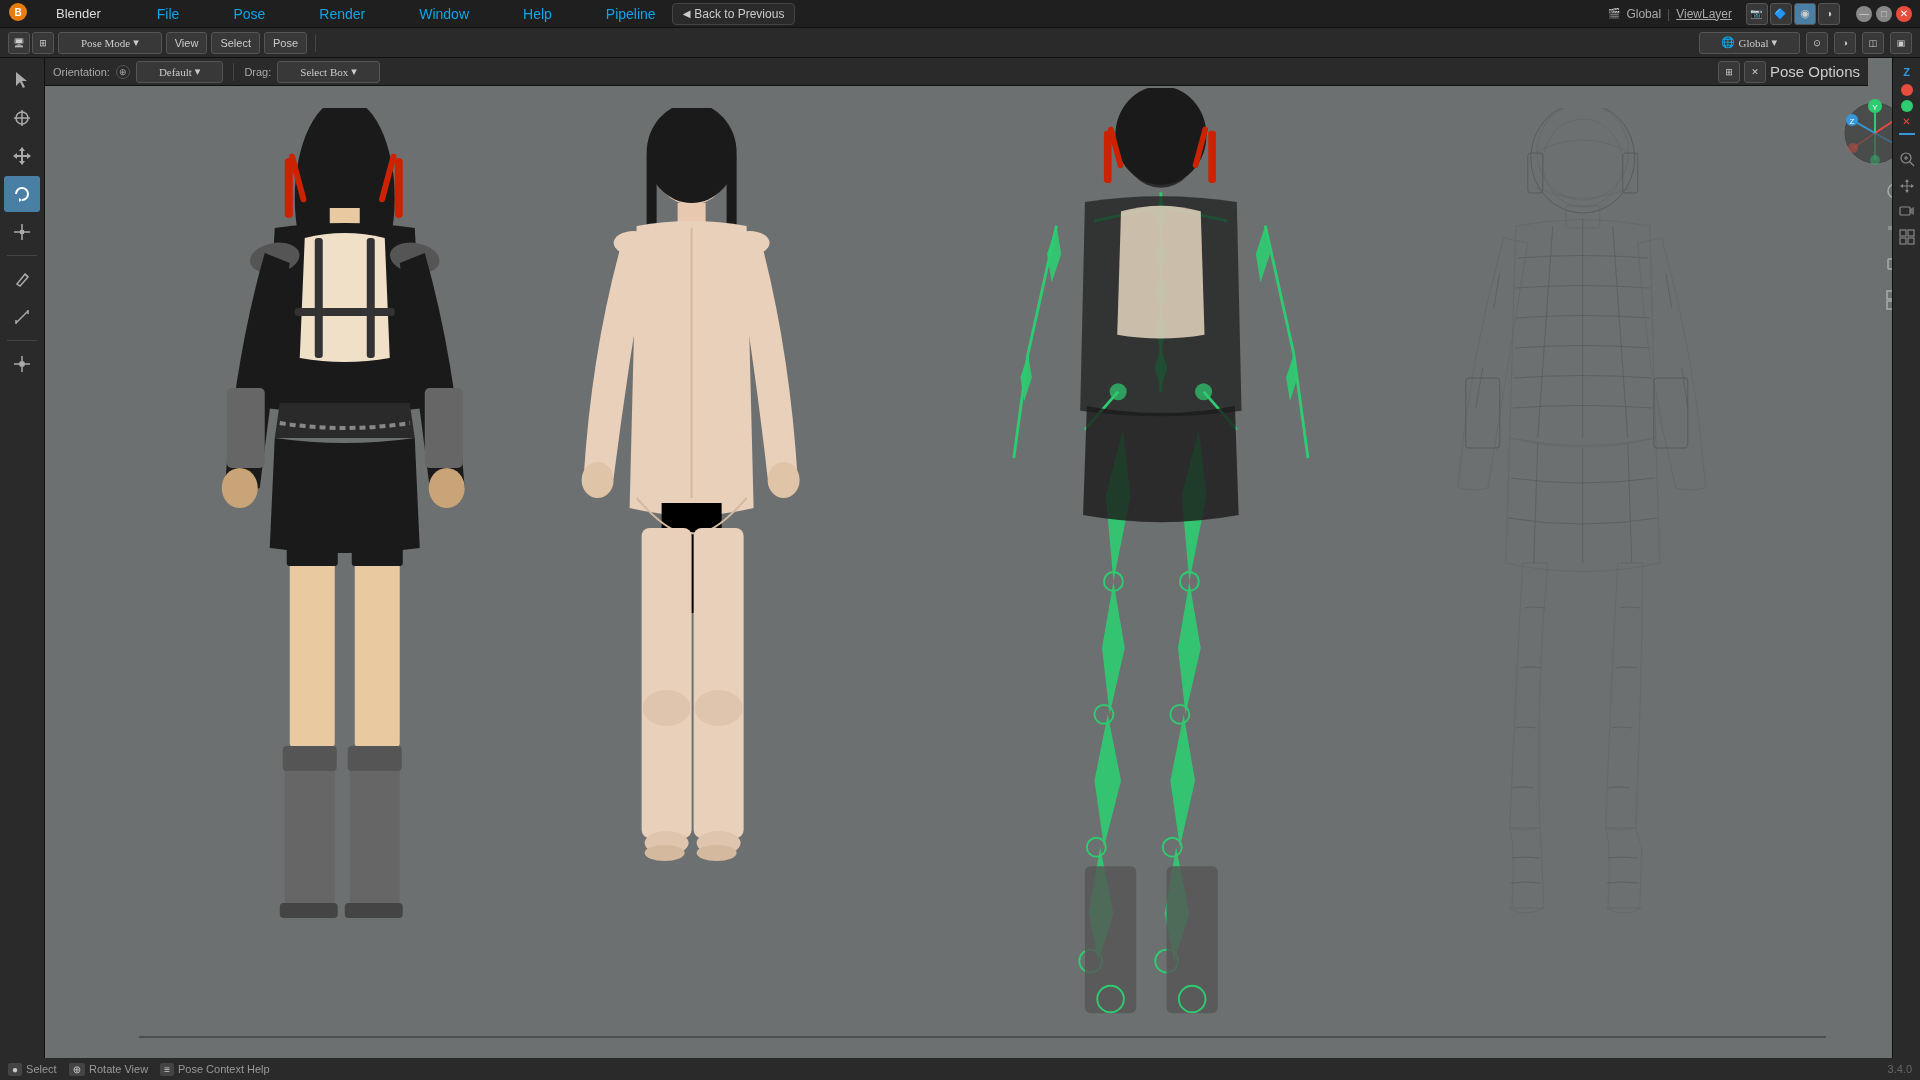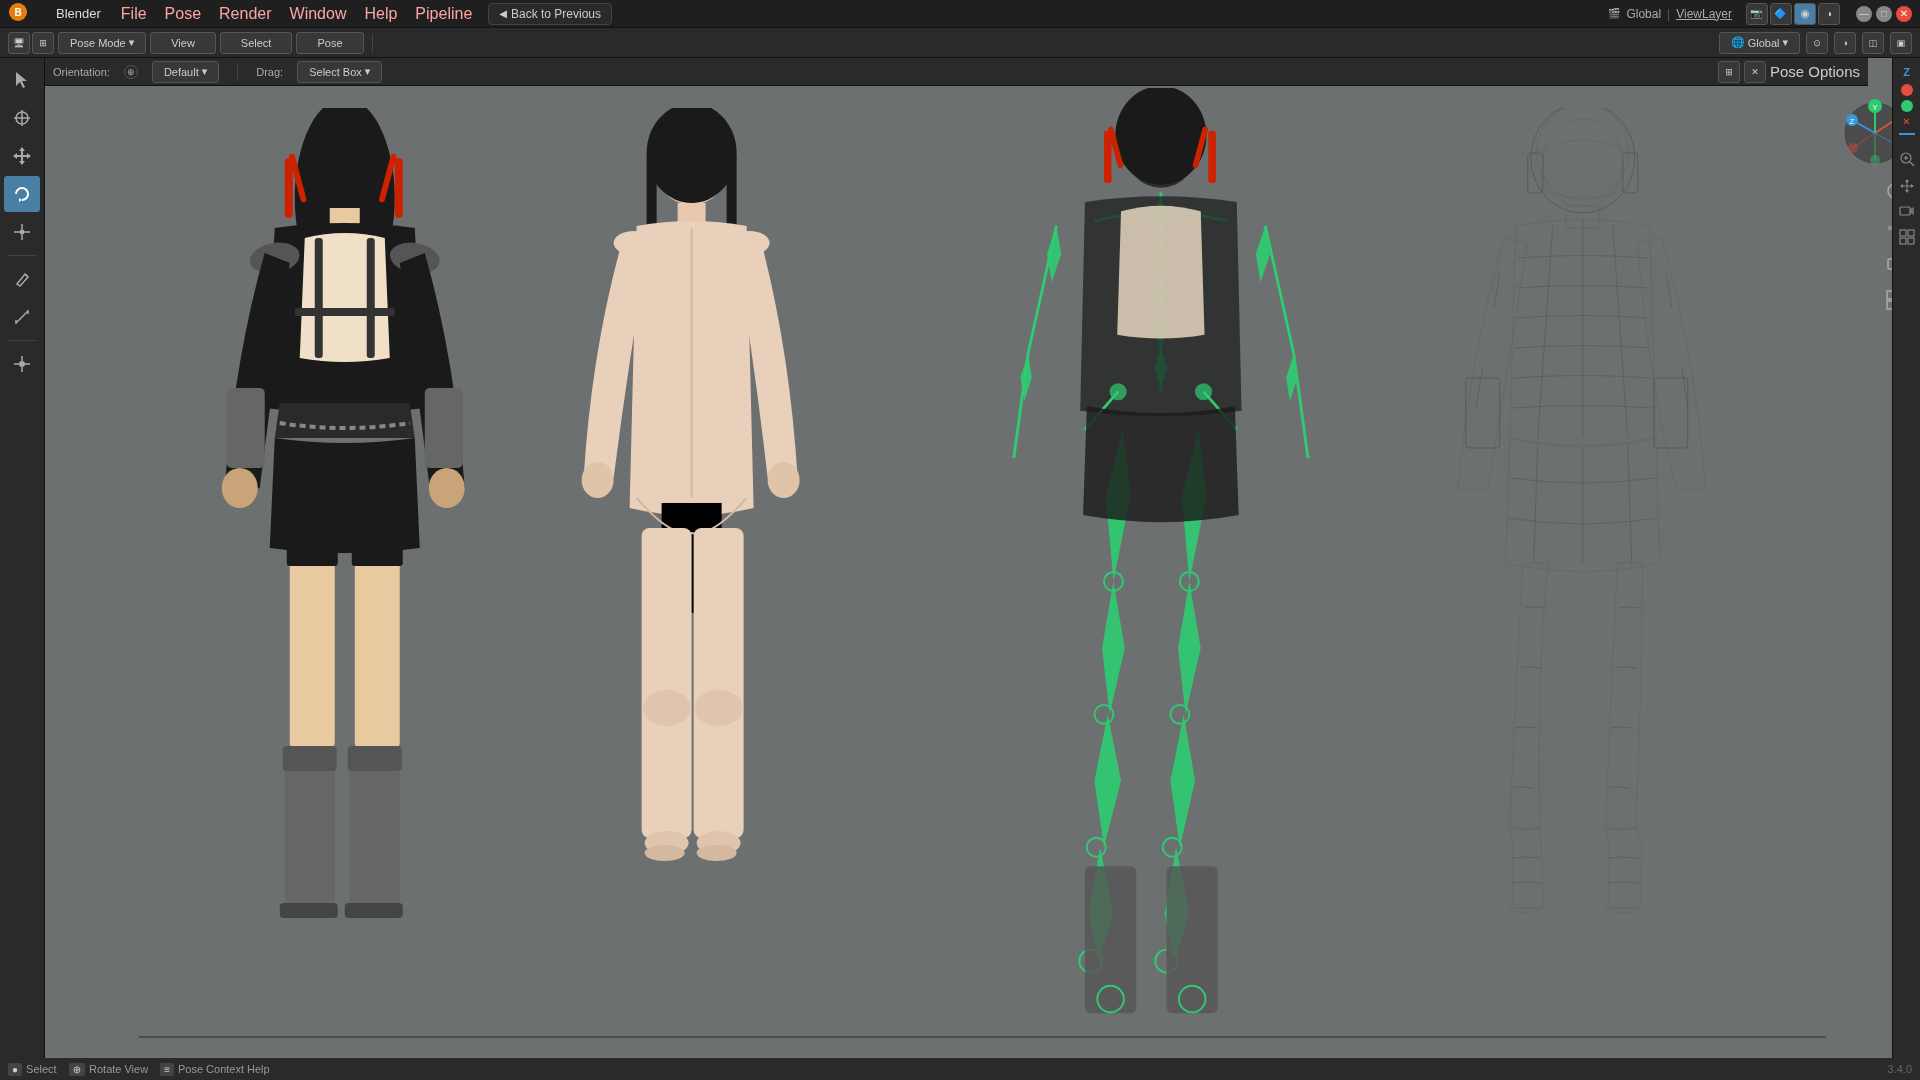--- a/index.html
+++ b/index.html
@@ -25,24 +25,25 @@
       position: relative;
       z-index: 100;
     }
     .menu-bar {
       display: flex;
       align-items: center;
       gap: 2px;
     }
     .menu-item {
       padding: 2px 8px;
-      color: #fca5a5;
+      color: #0ea5e9;
       cursor: pointer;
       border-radius: 3px;
-      font-size: 16px;
+      font-size: 14px;
+      margin-left: 36px;
     }
 
     .back-btn {
       display: flex;
       align-items: center;
       gap: 4px;
       background: #2a2a2a;
       border: 1px solid #444;
       border-radius: 4px;
       padding: 3px 10px;
@@ -93,41 +94,42 @@
       border-bottom: 1px solid #111;
       position: relative;
       z-index: 100;
     }
     .toolbar-dropdown {
       display: flex;
       align-items: center;
       background: #383838;
       border: 1px solid #555;
       border-radius: 3px;
-      padding: 2px 11px;
+      padding: 2px 22px;
       font-size: 11px;
       color: #ccc;
       cursor: pointer;
       gap: 3px;
       height: 22px;
+      font-family: Liberation Serif, serif;
     }
     .toolbar-sep {
       width: 1px;
       height: 18px;
       background: #444;
       margin: 0 4px;
     }
     .toolbar-btn {
       display: flex;
       align-items: center;
       justify-content: center;
       background: #383838;
       border: 1px solid #555;
       border-radius: 3px;
-      padding: 2px 20px;
+      padding: 2px 8px;
       font-size: 11px;
       color: #ccc;
       cursor: pointer;
       height: 22px;
     }
     .toolbar-icon-btn {
       width: 22px;
       height: 22px;
       display: flex;
       align-items: center;
@@ -323,21 +325,21 @@
       <span>Global</span>
       <span>▾</span>
     </div>
     <div class="toolbar-icon-btn" style="font-size:9px;">⊙</div>
     <div class="toolbar-icon-btn" style="font-size:9px;">◑</div>
     <div class="toolbar-icon-btn" style="font-size:9px;">◫</div>
     <div class="toolbar-icon-btn" style="font-size:9px;">▣</div>
   </div>
 </div>
 
-<div style="position:absolute;top:58px;left:45px;right:52px;height:28px;background:#2a2a2a;display:flex;align-items:center;padding:0 8px;gap:14px;border-bottom:1px solid #111;z-index:10;">
+<div style="position:absolute;top:58px;left:45px;right:52px;height:28px;background:#2a2a2a;display:flex;align-items:center;padding:0 8px;gap:6px;border-bottom:1px solid #111;z-index:10;">
   <span class="vp-label">Orientation:</span>
   <div style="width:14px;height:14px;border:1px solid #555;border-radius:50%;display:flex;align-items:center;justify-content:center;cursor:pointer;font-size:9px;color:#aaa;">⊕</div>
   <div class="toolbar-dropdown">
     <span>Default</span>
     <span>▾</span>
   </div>
 
   <div class="toolbar-sep"></div>
 
   <span class="vp-label">Drag:</span>

